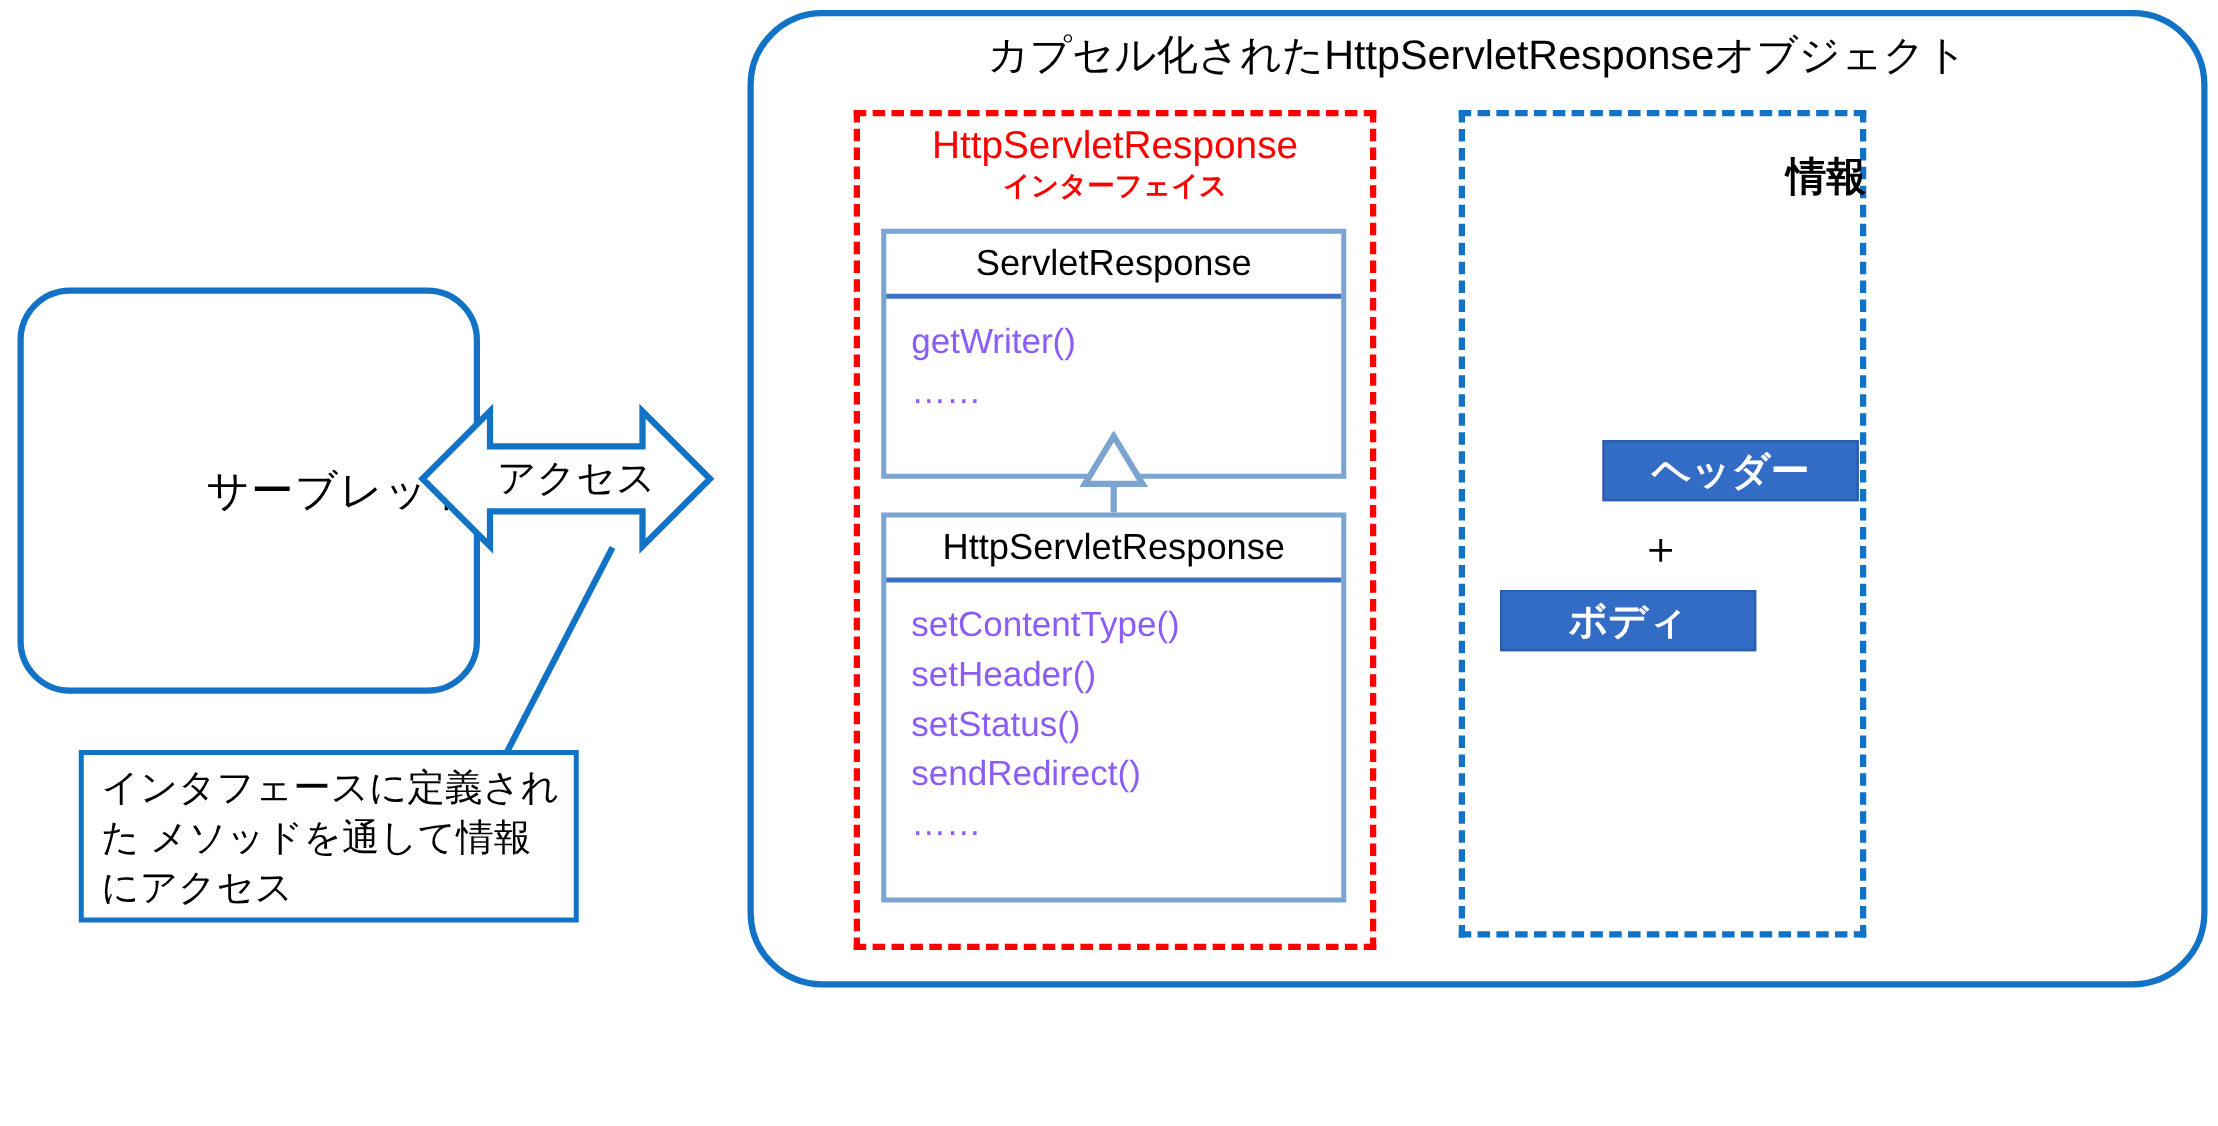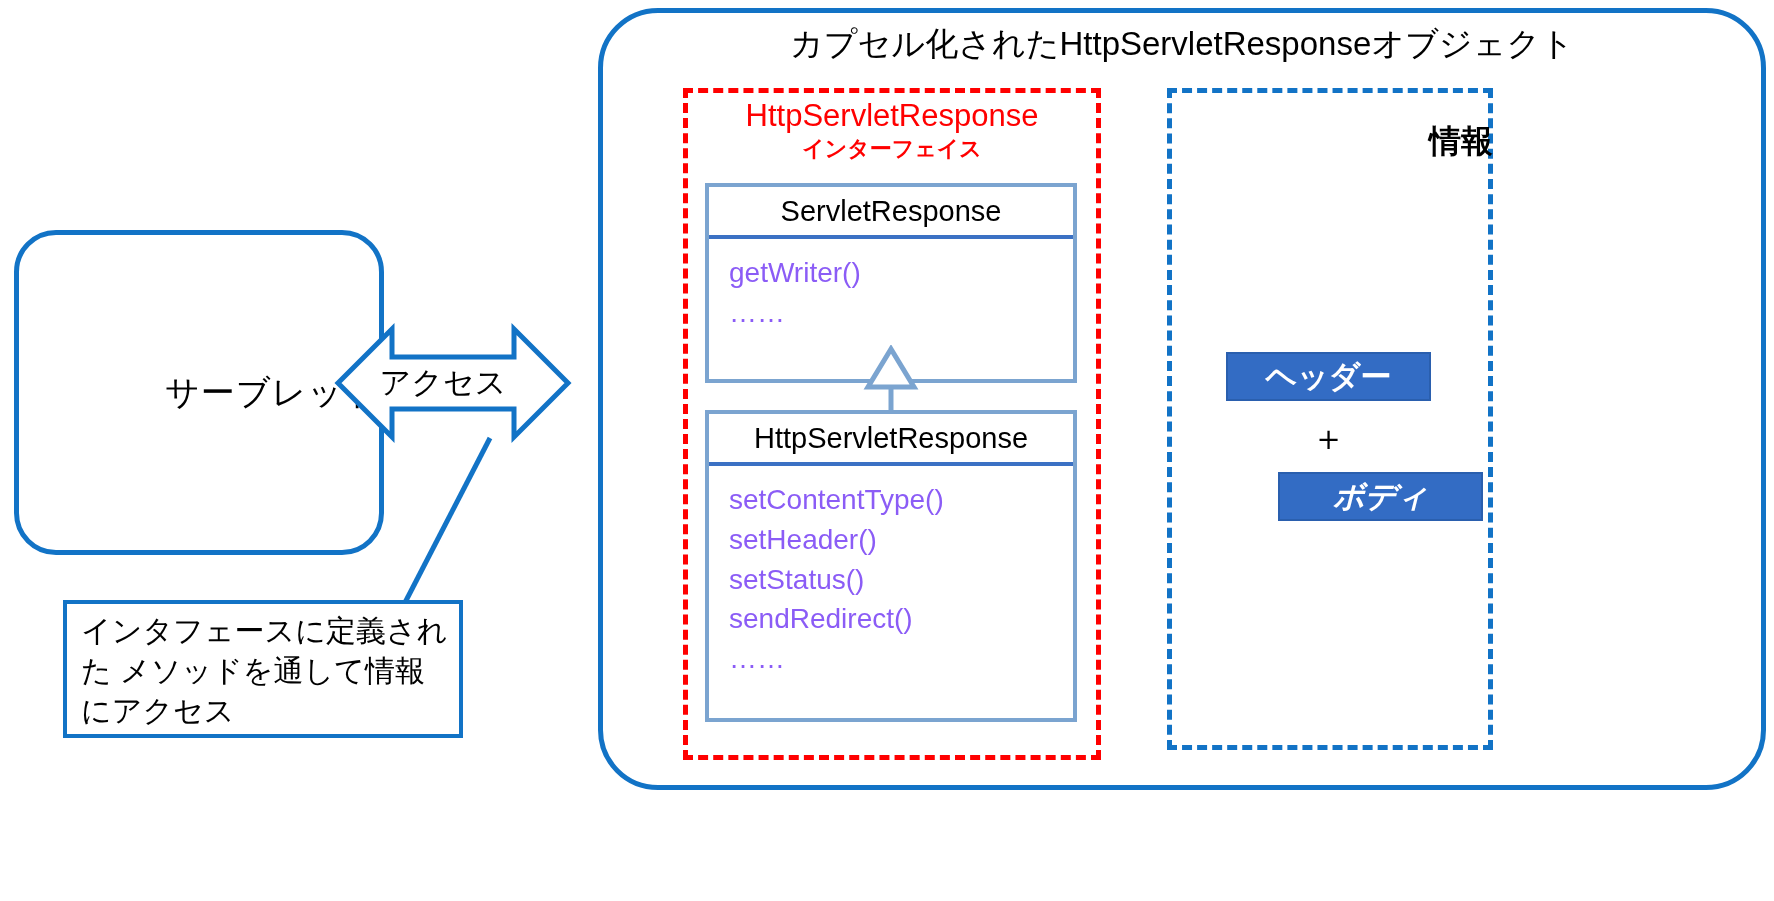--- a/index.html
+++ b/index.html
@@ -42,21 +42,21 @@
   }
 
   
   #access-arrow {
     left: 334px;
     top: 322px;
     width: 238px;
     height: 122px;
   }
   #access-label {
-    left: 324px;
+    left: 342px;
     top: 322px;
     width: 238px;
     height: 122px;
     display: flex;
     align-items: center;
     justify-content: center;
     font-size: 31px;
     color: #000;
     pointer-events: none;
   }
@@ -204,22 +204,22 @@
     background: #336CC4;
     border: 2px solid #2A5FAE;
     box-sizing: border-box;
     display: flex;
     align-items: center;
     justify-content: center;
     color: #ffffff;
     font-size: 31px;
     font-weight: bold;
   }
-  #chip-header { left: 1226px; top: 352px; }
-  #chip-body   { left: 1278px; top: 472px; font-style: italic; }
+  #chip-header { left: 1282px; top: 352px; }
+  #chip-body   { left: 1200px; top: 472px; }
   #info-plus {
     left: 1226px;
     top: 415px;
     width: 205px;
     text-align: center;
     font-size: 35px;
     color: #000;
   }
 </style>
 </head>

